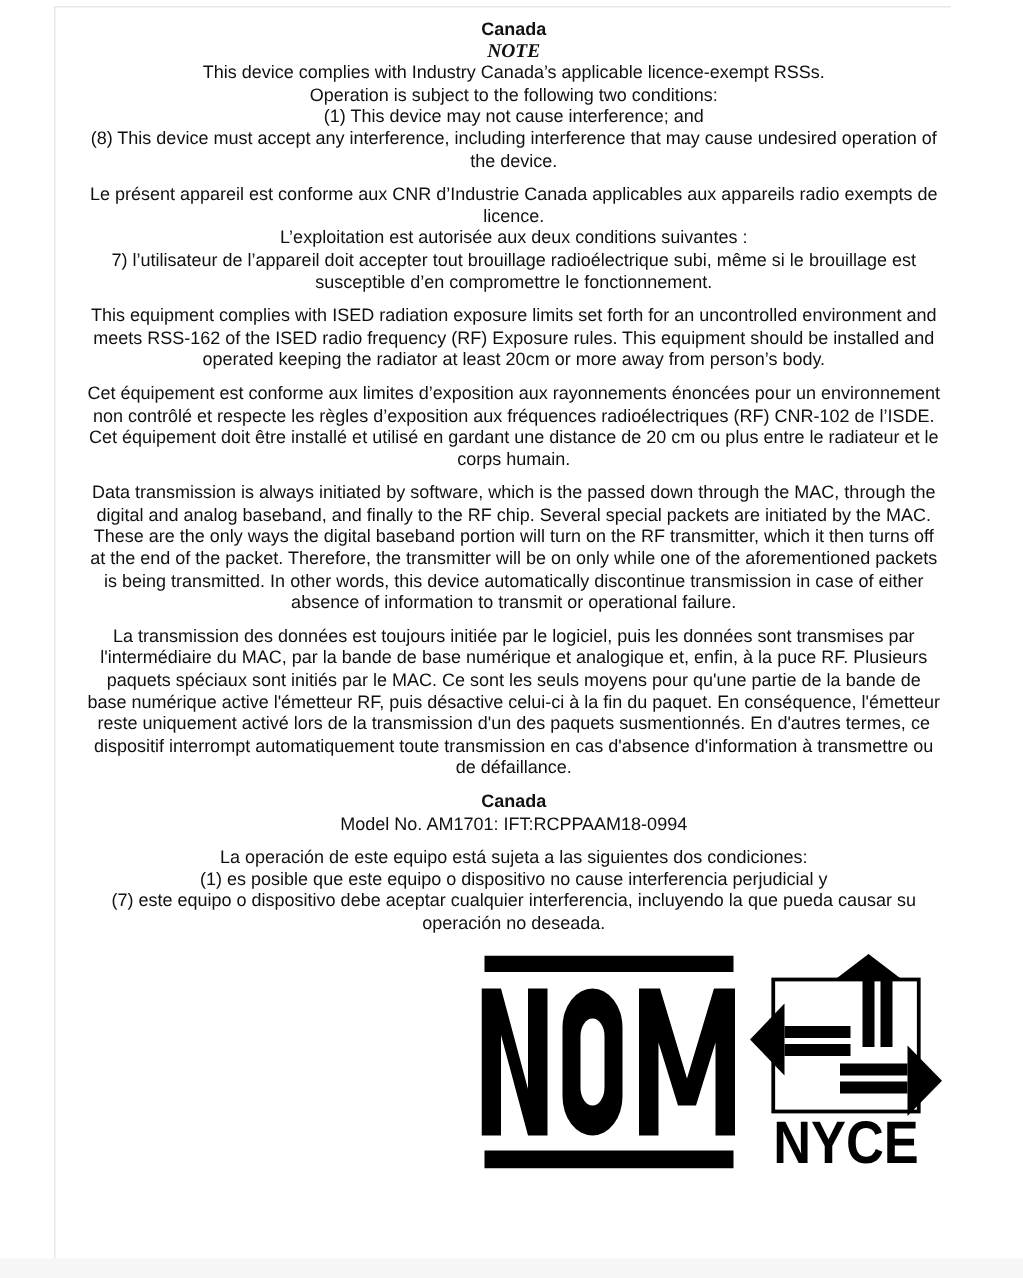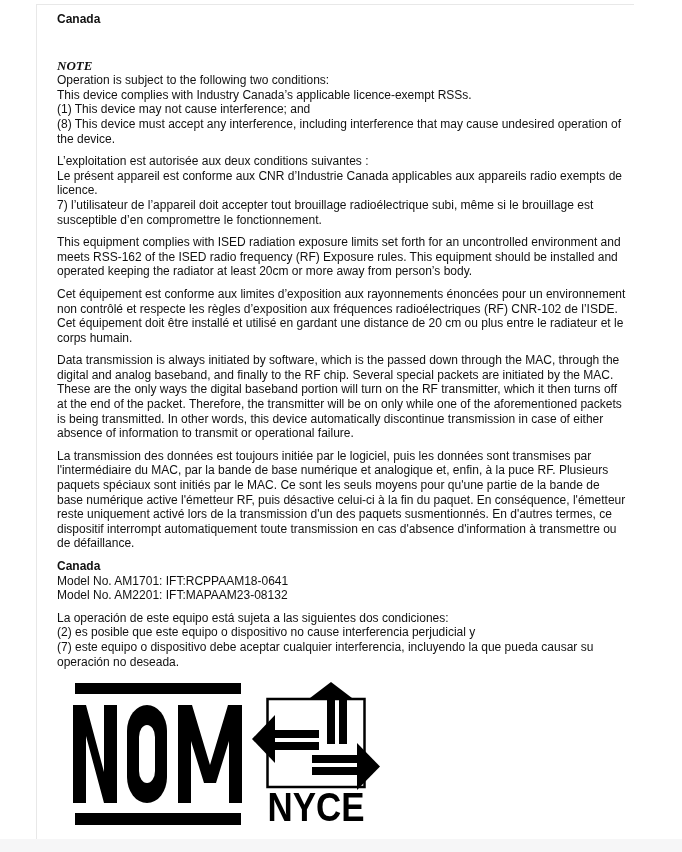--- a/index.html
+++ b/index.html
@@ -9,50 +9,50 @@
     font-family:"Liberation Sans","DejaVu Sans",sans-serif;
     color:#111111;
   }
   .page-border-top{position:absolute;left:36px;top:4px;width:598px;height:1px;background:#e8e8e8;}
   .page-border-left{position:absolute;left:36px;top:4px;width:1px;height:835px;background:#e8e8e8;}
   .page-bottom-band{position:absolute;left:0;top:839px;width:682px;height:13px;background:#f6f6f7;}
   .content{
     position:absolute;left:57px;top:12px;width:571px;
     font-size:12px;line-height:14.6px;
   }
-  .block{margin:0 0 8px 0;}
+  .block{margin:0 0 8px 0;text-align:center;}
   .block:last-child{margin-bottom:0;}
   .h{font-weight:700;}
-  .note{font-family:"Liberation Serif","DejaVu Serif",serif;font-style:italic;font-weight:700;font-size:13px;margin-top:32px;}
+  .note{font-family:"Liberation Serif","DejaVu Serif",serif;font-style:italic;font-weight:700;font-size:13px;}
   .line{min-height:14.6px;}
-  .logos-row{display:flex;align-items:flex-start;gap:9px;margin:14px 0 0 16px;}
+  .logos-row{display:flex;align-items:flex-start;gap:9px;margin:14px 0 0 16px;justify-content:flex-end;}
   svg{display:block;}
   .lg-fill{fill:#000000;}
 </style>
 </head>
 <body>
 
 <div class="page-border-top"></div>
 <div class="page-border-left"></div>
 <div class="page-bottom-band"></div>
 
 <div class="content">
 
   <div class="block">
     <div class="h line">Canada</div>
     <div class="note line">NOTE</div>
+    <div class="line">This device complies with Industry Canada’s applicable licence-exempt RSSs.</div>
     <div class="line">Operation is subject to the following two conditions:</div>
-    <div class="line">This device complies with Industry Canada’s applicable licence-exempt RSSs.</div>
     <div class="line">(1) This device may not cause interference; and</div>
     <div class="line">(8) This device must accept any interference, including interference that may cause undesired operation of the device.</div>
   </div>
 
   <div class="block">
+    <div class="line">Le présent appareil est conforme aux CNR d’Industrie Canada applicables aux appareils radio exempts de licence.</div>
     <div class="line">L’exploitation est autorisée aux deux conditions suivantes :</div>
-    <div class="line">Le présent appareil est conforme aux CNR d’Industrie Canada applicables aux appareils radio exempts de licence.</div>
     <div class="line">7) l’utilisateur de l’appareil doit accepter tout brouillage radioélectrique subi, même si le brouillage est susceptible d’en compromettre le fonctionnement.</div>
   </div>
 
   <div class="block">
     <div>This equipment complies with ISED radiation exposure limits set forth for an uncontrolled environment and meets RSS-162 of the ISED radio frequency (RF) Exposure rules. This equipment should be installed and operated keeping the radiator at least 20cm or more away from person’s body.</div>
   </div>
 
   <div class="block">
     <div>Cet équipement est conforme aux limites d’exposition aux rayonnements énoncées pour un environnement non contrôlé et respecte les règles d’exposition aux fréquences radioélectriques (RF) CNR-102 de l’ISDE. Cet équipement doit être installé et utilisé en gardant une distance de 20 cm ou plus entre le radiateur et le corps humain.</div>
   </div>
@@ -60,27 +60,26 @@
   <div class="block">
     <div>Data transmission is always initiated by software, which is the passed down through the MAC, through the digital and analog baseband, and finally to the RF chip. Several special packets are initiated by the MAC. These are the only ways the digital baseband portion will turn on the RF transmitter, which it then turns off at the end of the packet. Therefore, the transmitter will be on only while one of the aforementioned packets is being transmitted. In other words, this device automatically discontinue transmission in case of either absence of information to transmit or operational failure.</div>
   </div>
 
   <div class="block">
     <div>La transmission des données est toujours initiée par le logiciel, puis les données sont transmises par l'intermédiaire du MAC, par la bande de base numérique et analogique et, enfin, à la puce RF. Plusieurs paquets spéciaux sont initiés par le MAC. Ce sont les seuls moyens pour qu'une partie de la bande de base numérique active l'émetteur RF, puis désactive celui-ci à la fin du paquet. En conséquence, l'émetteur reste uniquement activé lors de la transmission d'un des paquets susmentionnés. En d'autres termes, ce dispositif interrompt automatiquement toute transmission en cas d'absence d'information à transmettre ou de défaillance.</div>
   </div>
 
   <div class="block">
     <div class="h line">Canada</div>
-    <div class="line">Model No. AM1701: IFT:RCPPAAM18-0641</div>
-    <div class="line">Model No. AM2201: IFT:MAPAAM23-08132</div>
+    <div class="line">Model No. AM1701: IFT:RCPPAAM18-0994</div>
   </div>
 
   <div class="block">
     <div class="line">La operación de este equipo está sujeta a las siguientes dos condiciones:</div>
-    <div class="line">(2) es posible que este equipo o dispositivo no cause interferencia perjudicial y</div>
+    <div class="line">(1) es posible que este equipo o dispositivo no cause interferencia perjudicial y</div>
     <div class="line">(7) este equipo o dispositivo debe aceptar cualquier interferencia, incluyendo la que pueda causar su operación no deseada.</div>
   </div>
 
   <div class="logos-row">
 
     <svg width="170" height="142" viewBox="0 0 170 142" role="img" aria-label="NOM">
       <rect class="lg-fill" x="2" y="0" width="166" height="11"></rect>
       <path class="lg-fill" d="M0,120 V22 H13 L31,89 V22 H44 V120 H31 L13,53 V120 Z"></path>
       <rect class="lg-fill" x="54" y="22" width="40" height="98" rx="20" ry="26"></rect>
       <rect x="66" y="42" width="16" height="58" rx="8" ry="12" fill="#ffffff"></rect>

